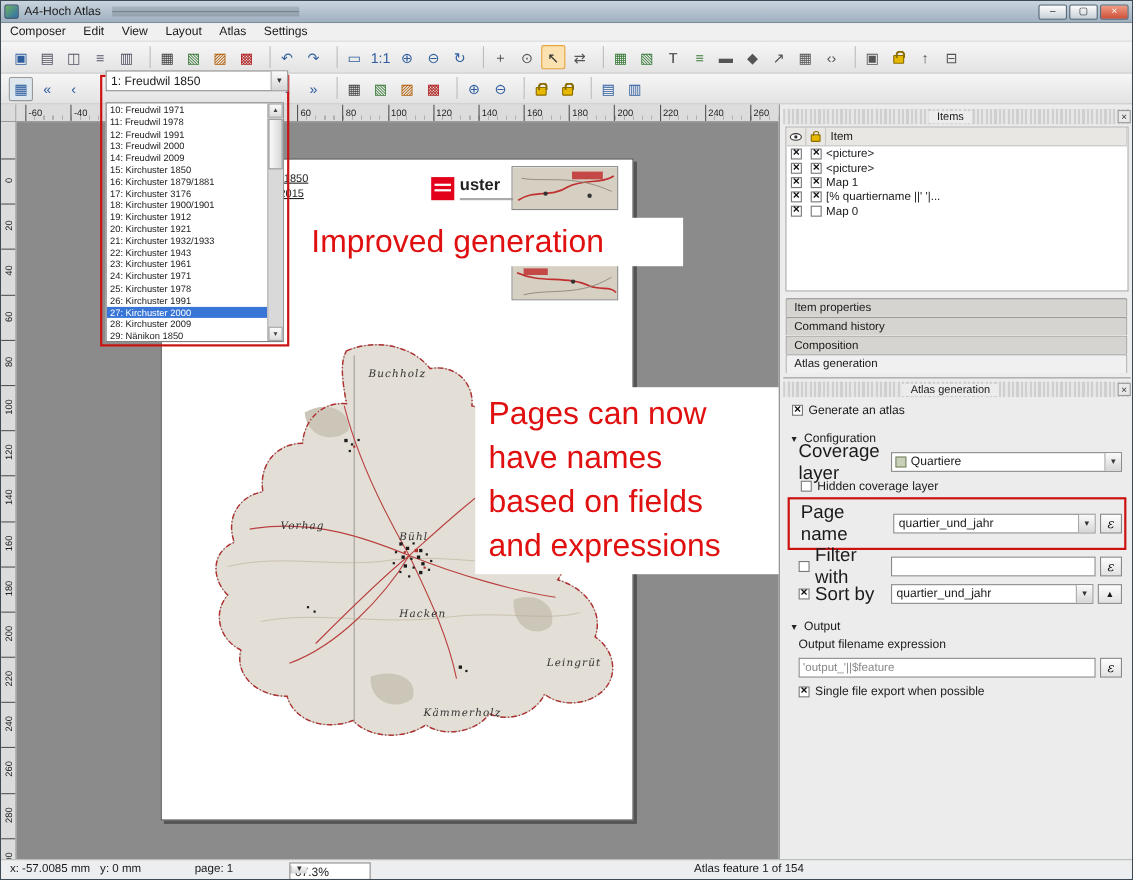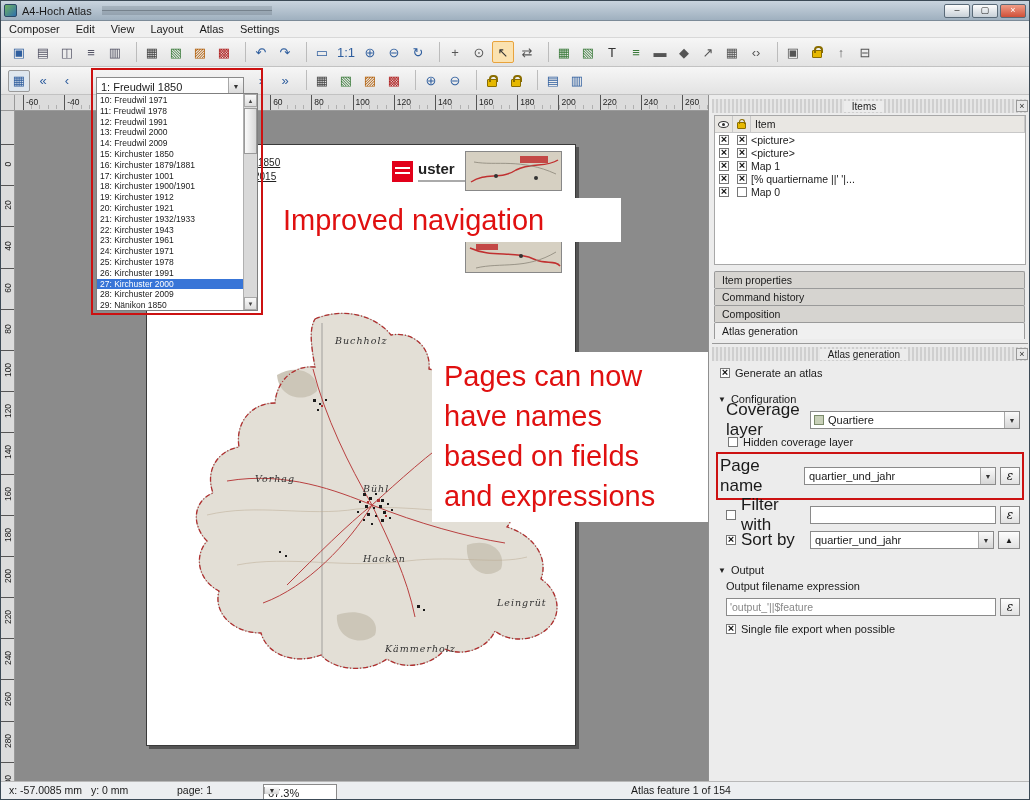--- a/index.html
+++ b/index.html
@@ -47,21 +47,21 @@
     border:2px solid #8a6d00;border-bottom:none;border-radius:4px 4px 0 0;}
 
   
   .atlas-red-box{position:absolute;left:90px;top:67px;width:172px;height:247px;
     border:2px solid #cc1111;z-index:45;pointer-events:none;}
   .combo{display:flex;align-items:center;background:#fff;border:1px solid #8a8a8a;height:18px;font-size:11px;}
   .combo .val{flex:1;padding:0 4px;white-space:nowrap;overflow:hidden;}
   .combo .arrow{width:15px;align-self:stretch;border-left:1px solid #a8a8a8;flex:none;
     background:linear-gradient(#fafafa,#d6d6d6);display:flex;align-items:center;justify-content:center;
     font-size:7px;color:#333;}
-  .atlas-combo{position:absolute;left:95px;top:76px;width:148px;height:19px;z-index:46;}
+  .atlas-combo{position:absolute;left:95px;top:63px;width:166px;height:19px;z-index:46;}
   .atlas-dd{position:absolute;left:95px;top:92px;width:162px;height:218px;z-index:46;
     background:#fff;border:1px solid #7f7f7f;}
   .dd-items{position:absolute;left:0;top:0;bottom:0;right:14px;overflow:hidden;padding-top:1px;}
   .dd-item{height:10.8px;line-height:10.8px;font-size:8.5px;padding-left:3px;white-space:nowrap;}
   .dd-item.selected{background:#3875d7;color:#fff;}
   .dd-scroll{position:absolute;top:0;right:0;bottom:0;width:14px;background:#d9d9d9;border-left:1px solid #b0b0b0;}
   .sb-btn{height:13px;display:flex;align-items:center;justify-content:center;font-size:6px;
     background:linear-gradient(#fafafa,#dcdcdc);border:1px solid #a8a8a8;color:#444;}
   .sb-btn.down{position:absolute;bottom:0;left:0;right:0;}
   .sb-thumb{position:absolute;left:0;right:0;top:14px;height:46px;
@@ -143,21 +143,21 @@
   .form-row{display:flex;align-items:center;gap:4px;margin:5px 8px 0 14px;height:20px;}
   .form-label{width:80px;flex:none;font-size:17px;}
   .combo2{flex:1;}
   .layer-icon{width:10px;height:10px;background:#c8d0b8;border:1px solid #7a8a6a;margin-left:3px;flex:none;}
   .exp-btn{width:20px;height:18px;border:1px solid #8a8a8a;flex:none;
     background:linear-gradient(#fdfdfd,#e2e2e2);display:flex;align-items:center;justify-content:center;
     font-size:12px;font-style:italic;font-family:"DejaVu Serif",serif;}
   .sort-btn{width:22px;height:18px;border:1px solid #8a8a8a;flex:none;
     background:linear-gradient(#fdfdfd,#e2e2e2);display:flex;align-items:center;justify-content:center;font-size:8px;}
   .red-wrap{border:2px solid #cc1111;margin:4px 4px 0 4px;padding:2px 2px;display:flex;align-items:center;gap:4px;}
-  .red-wrap .form-label{}
+  .red-wrap .form-label{margin-left:8px;}
   .text-input{flex:1;height:18px;border:1px solid #8a8a8a;background:#ffffff;font-size:10.5px;
     padding:0 3px;display:flex;align-items:center;white-space:nowrap;overflow:hidden;}
   .text-input .ph{color:#888;}
   .out-label{margin:4px 8px 0 14px;font-size:11px;}
 
   
   .statusbar{position:absolute;left:0;right:0;bottom:0;height:18px;background:#eceef0;
     border-top:1px solid #b8b8b8;font-size:10.5px;}
   .statusbar span{position:absolute;top:2px;}
   .status-x{left:8px;} .status-y{left:90px;} .status-page{left:176px;}
@@ -567,21 +567,21 @@
                C66,328 46,308 52,286 C32,276 26,252 40,236 C24,220 26,196 46,188
                C38,166 50,146 72,142 C68,118 84,98 108,98 C110,74 128,60 148,62 C144,40 142,24 148,14 Z"></path>
         </svg>
         <span>
           
         <span class="map-label" style="left: 168px; top: 30px;">Buchholz</span><span class="map-label" style="left: 88px; top: 168px;">Vorhag</span><span class="map-label" style="left: 196px; top: 178px;">Bühl</span><span class="map-label" style="left: 196px; top: 248px;">Hacken</span><span class="map-label" style="left: 330px; top: 292px;">Leingrüt</span><span class="map-label" style="left: 218px; top: 338px;">Kämmerholz</span></span>
       </div>
     </div>
 
     <div class="ann ann-nav">
-      <span>Improved navigation</span>
+      <span>Improved generation</span>
     </div>
     <div class="ann ann-pages">
 
     <div class="ann-line">Pages can now</div>
         <div class="ann-line">have names</div>
         <div class="ann-line">based on fields</div>
         <div class="ann-line">and expressions</div>
       </div>
   </div>
 
@@ -593,21 +593,21 @@
   <div class="atlas-dd">
     <div class="dd-items">
 
     <div class="dd-item">10: Freudwil 1971</div>
         <div class="dd-item">11: Freudwil 1978</div>
         <div class="dd-item">12: Freudwil 1991</div>
         <div class="dd-item">13: Freudwil 2000</div>
         <div class="dd-item">14: Freudwil 2009</div>
         <div class="dd-item">15: Kirchuster 1850</div>
         <div class="dd-item">16: Kirchuster 1879/1881</div>
-        <div class="dd-item">17: Kirchuster 1001</div>
+        <div class="dd-item">17: Kirchuster 3176</div>
         <div class="dd-item">18: Kirchuster 1900/1901</div>
         <div class="dd-item">19: Kirchuster 1912</div>
         <div class="dd-item">20: Kirchuster 1921</div>
         <div class="dd-item">21: Kirchuster 1932/1933</div>
         <div class="dd-item">22: Kirchuster 1943</div>
         <div class="dd-item">23: Kirchuster 1961</div>
         <div class="dd-item">24: Kirchuster 1971</div>
         <div class="dd-item">25: Kirchuster 1978</div>
         <div class="dd-item">26: Kirchuster 1991</div>
         <div class="dd-item selected">27: Kirchuster 2000</div>

